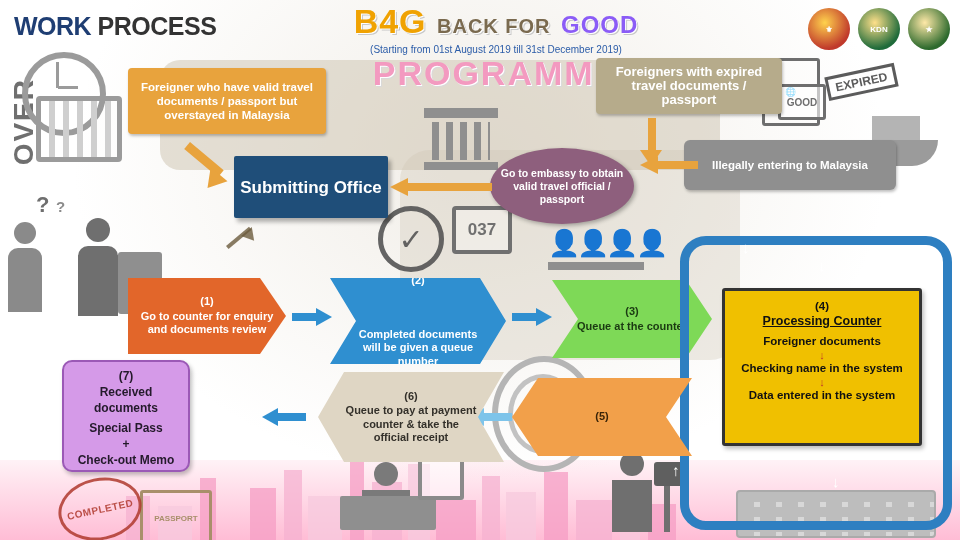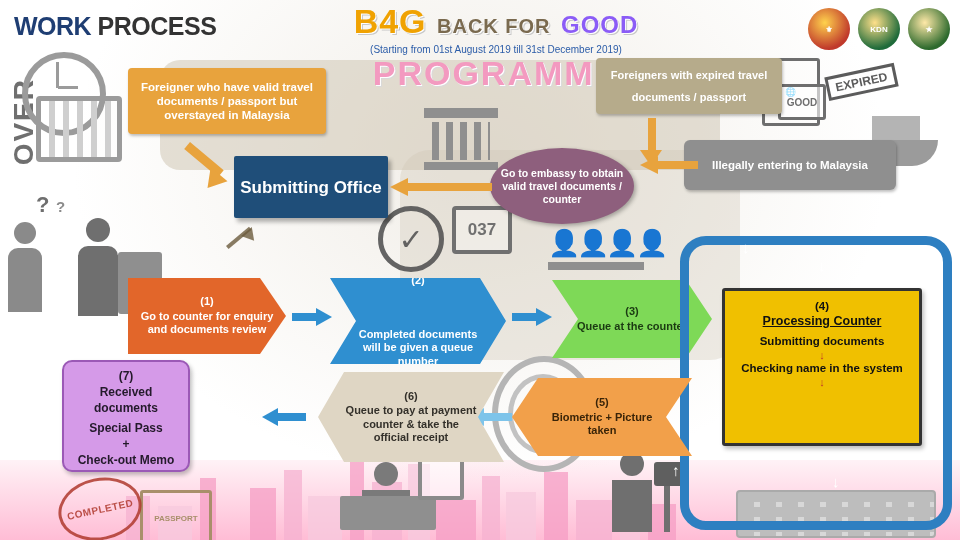--- a/index.html
+++ b/index.html
@@ -49,21 +49,21 @@
      font-size:8px;color:#fff;text-align:center;line-height:9px;font-weight:bold;}
   .crest-jata{background:radial-gradient(circle at 40% 35%, #ffd24d, #c0392b 70%);}
   .crest-kdn{background:radial-gradient(circle at 40% 35%, #ffe08a, #1f6b3a 70%);text-align:right;}
   .crest-imi{background:radial-gradient(circle at 40% 35%, #ffe9a8, #2d6a2d 70%);}
 
   
   .box{position:absolute;box-sizing:border-box;display:flex;align-items:center;justify-content:center;
        text-align:center;color:#fff;font-weight:bold;}
   .orange-box{background:#e8a33d;border-radius:4px;font-size:11.5px;line-height:14px;padding:6px 8px;
        box-shadow:1px 2px 3px rgba(0,0,0,.25);}
-  .khaki-box{background:#b6ab8b;border-radius:4px;font-size:11px;line-height:22px;padding:6px 8px;
+  .khaki-box{background:#b6ab8b;border-radius:4px;font-size:13px;line-height:14px;padding:6px 8px;
        box-shadow:1px 2px 3px rgba(0,0,0,.25);}
   .grey-box{background:#8f8f8f;border-radius:6px;font-size:11.5px;line-height:14px;padding:6px 8px;
        box-shadow:1px 2px 3px rgba(0,0,0,.25);}
   .imm-box{background:#1f4e79;border-radius:2px;font-size:17px;line-height:21px;
        box-shadow:3px 4px 4px rgba(0,0,0,.3);}
   .embassy{background:#8e5f7d;border-radius:50%/50%;font-size:10.5px;line-height:13px;padding:8px;
        box-shadow:2px 2px 4px rgba(0,0,0,.3);}
 
   
   .arw{position:absolute;}
@@ -215,21 +215,21 @@
     <div class="crest crest-kdn">KDN</div>
     <div class="crest crest-imi">★</div>
   </div>
 
   <div class="box orange-box" style="left:128px;top:68px;width:198px;height:66px;">Foreigner who have valid travel documents / passport but overstayed in Malaysia</div>
 
   <div class="box khaki-box" style="left:596px;top:58px;width:186px;height:56px;">Foreigners with expired travel documents / passport</div>
 
   <div class="box grey-box" style="left:684px;top:140px;width:212px;height:50px;">Illegally entering to Malaysia</div>
 
-  <div class="box embassy" style="left:490px;top:148px;width:144px;height:76px;">Go to embassy to obtain valid travel documents / counter</div>
+  <div class="box embassy" style="left:490px;top:148px;width:144px;height:76px;">Go to embassy to obtain valid travel official / passport</div>
 
   <div class="box imm-box" style="left:234px;top:156px;width:154px;height:62px;">Submitting Office</div>
 
   <div class="arw" style="left:390px;top:178px;">
     <div class="arw-bar" style="background:#e8a33d;left:14px;top:5px;width:88px;"></div>
     <div class="arw-left" style="border-right:18px solid #e8a33d;position:absolute;left:0;top:0;"></div>
   </div>
   <div class="arw" style="left:640px;top:150px;">
     <div class="arw-bar" style="background:#e8a33d;left:8px;top:-32px;width:8px;height:34px;"></div>
     <div class="arw-down" style="border-top:16px solid #e8a33d;position:absolute;left:0;top:0;"></div>
@@ -274,29 +274,29 @@
 
   <div class="blue-pipe" style="left:680px;top:236px;width:254px;height:276px;"></div>
   <div class="wh-arrow" style="left:742px;top:240px;">↓</div>
   <div class="wh-arrow" style="left:818px;top:258px;">↓</div>
   <div class="wh-arrow" style="left:832px;top:474px;">↓</div>
   <div class="wh-arrow" style="left:672px;top:466px;transform:rotate(180deg);">↓</div>
 
   <div class="proc-box" style="left:722px;top:288px;width:200px;height:158px;">
     <div>(4)</div>
     <div class="proc-title">Processing Counter</div>
-    <div>Submitting documents</div>
+    <div>Foreigner documents</div>
     <div class="plus">↓</div>
     <div>Checking name in the system</div>
     <div class="plus">↓</div>
+    <div>Data entered in the system</div>
   </div>
 
   <div class="chev chev-l c5" style="left:512px;top:378px;width:180px;height:78px;">
     <span class="num">(5)</span>
-    <span style="padding:0 28px;">Biometric + Picture taken</span>
   </div>
 
   <div class="arw" style="left:468px;top:408px;">
     <div class="arw-bar" style="background:#7ec4ea;left:16px;top:5px;width:28px;"></div>
     <div class="arw-left" style="border-right:16px solid #7ec4ea;position:absolute;left:0;top:0;"></div>
   </div>
 
   <div class="chev chev-l c6" style="left:318px;top:372px;width:186px;height:90px;">
     <span class="num">(6)</span>
     <span style="padding:0 26px;">Queue to pay at payment counter &amp; take the official receipt</span>

